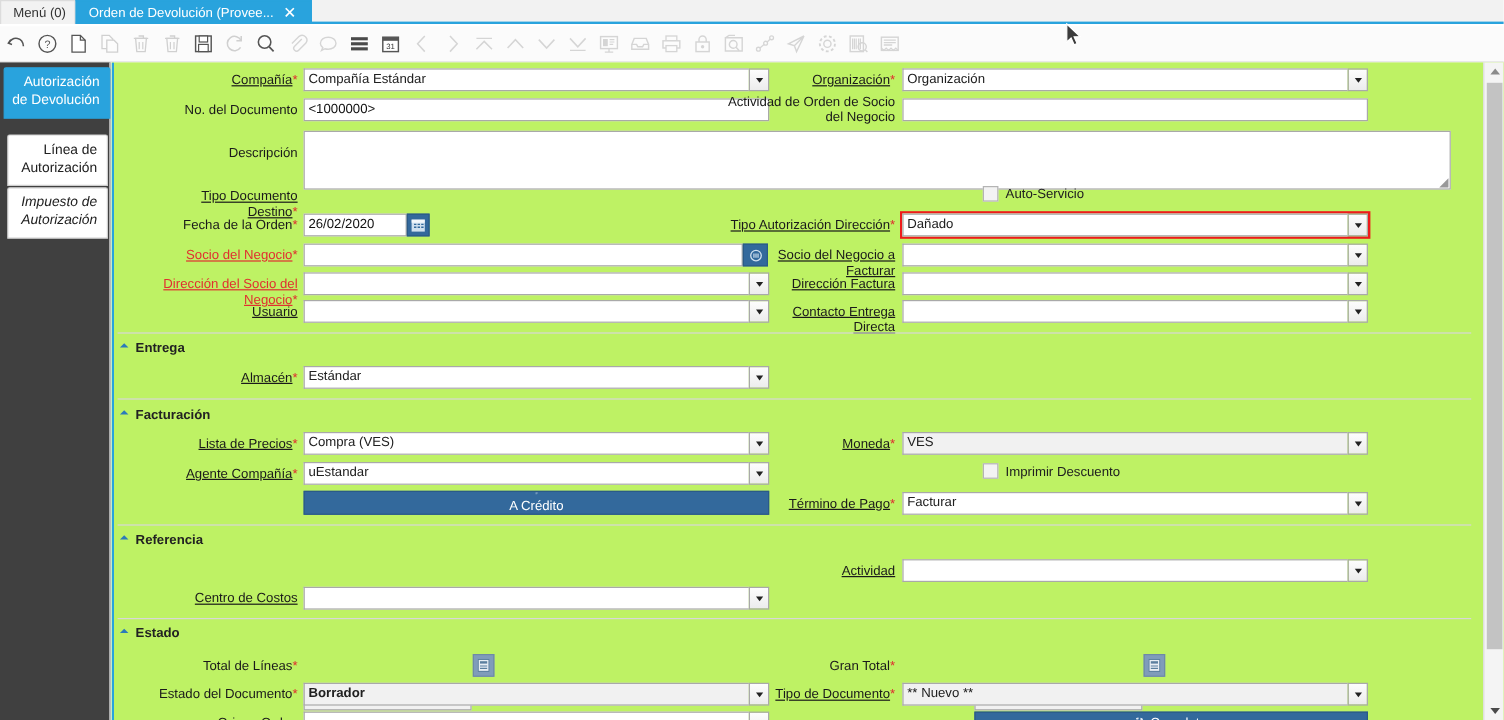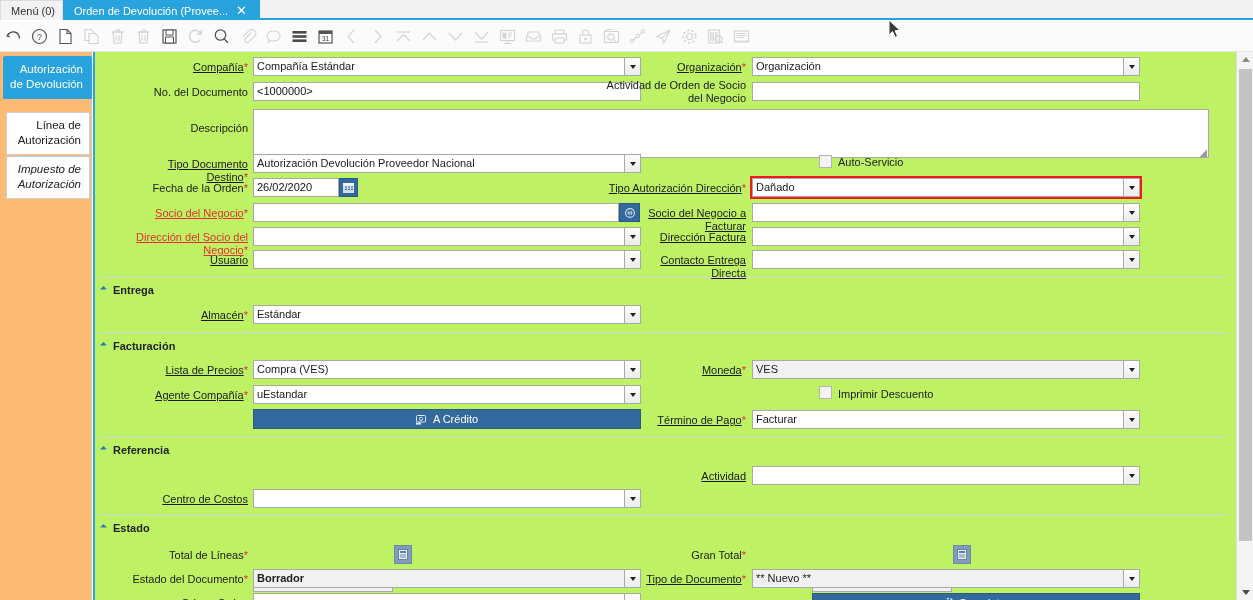--- a/index.html
+++ b/index.html
@@ -52,21 +52,21 @@
     display: flex; align-items: center; justify-content: center;
     cursor: pointer;
     flex: 0 0 auto;
   }
   .tbtn svg { display: block; }
   .tbtn.disabled { opacity: 0.32; cursor: default; }
 
   
   #rail {
     position: absolute; left: 0; top: 52px; width: 92px; height: 548px;
-    background: #fdba74;
+    background: #404040;
     border-right: 1px solid #c9c9c9;
   }
   .vtab {
     position: absolute; left: 6px; width: 84px;
     text-align: right;
     padding: 5px 8px 6px 6px;
     font-size: 11.5px;
     line-height: 15px;
     background: #ffffff;
     border: 1px solid #cfcfcf;
@@ -470,26 +470,20 @@
 
   <div class="lbl" style="left:510px; top:27px; width:143px;">Actividad de Orden de Socio del Negocio</div>
   <div class="inp" style="left:659px; top:30px; width:388px;"></div>
 
   <div class="lbl" style="left:60px; top:70px; width:95px;">Descripción</div>
   <div class="txtarea" style="left:160px; top:57px; width:956px; height:49px;">
     <div class="grip">◢</div>
   </div>
 
   <div class="lbl" style="left:32px; top:106px; width:123px;"><u>Tipo Documento Destino</u><span class="req">*</span></div>
-  <div class="combo" style="left:160px; top:102px; width:388px;">
-    <div class="cbox">Autorización Devolución Proveedor Nacional</div>
-    <div class="arrow">
-        <i></i>
-      </div>
-  </div>
 
   <div class="chk" style="left:726px; top:103px;"></div>
   <div class="chklbl" style="left:745px; top:104px;">Auto-Servicio</div>
 
   <div class="lbl" style="left:55px; top:130px; width:100px;"><span>Fecha de la Orden</span><span class="req">*</span></div>
   <div class="inp" style="left:160px; top:126px; width:86px;">26/02/2020</div>
   <div class="datebtn" style="left:246px; top:126px;">
     <svg width="13" height="13" viewBox="0 0 13 13">
         <rect x="1" y="2" width="11" height="10" fill="#cfe0ef"></rect>
         <rect x="1" y="2" width="11" height="2.6" fill="#fff" opacity="0.75"></rect>
@@ -593,21 +587,21 @@
   <div class="combo" style="left:160px; top:333px; width:388px;">
     <div class="cbox">uEstandar</div>
     <div class="arrow">
         <i></i>
       </div>
   </div>
 
   <div class="chk" style="left:726px; top:334px;"></div>
   <div class="chklbl" style="left:745px; top:336px;">Imprimir Descuento</div>
 
-  <div class="bluebtn" style="left:160px; top:357px; width:388px;">
+  <div class="bluebtn" style="left:160px; top:357px; width:388px;flex-direction:column;">
     <svg width="13" height="11" viewBox="0 0 13 11">
         <rect x="0.5" y="1.5" width="9" height="6.5" rx="1" fill="none" stroke="#dfe9f2" stroke-width="1"></rect>
         <circle cx="5" cy="4.8" r="1.6" fill="none" stroke="#dfe9f2" stroke-width="0.9"></circle>
         <path d="M0 9.6h5" stroke="#dfe9f2" stroke-width="2"></path>
       </svg>
     <span>A Crédito</span>
   </div>
 
   <div class="lbl" style="left:540px; top:362px; width:113px;"><u>Término de Pago</u><span class="req">*</span></div>
   <div class="combo" style="left:659px; top:358px; width:388px;">

